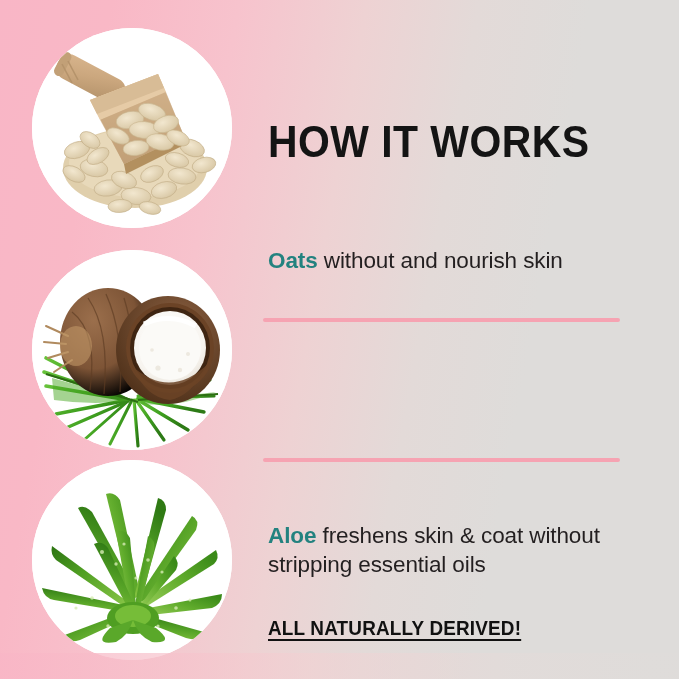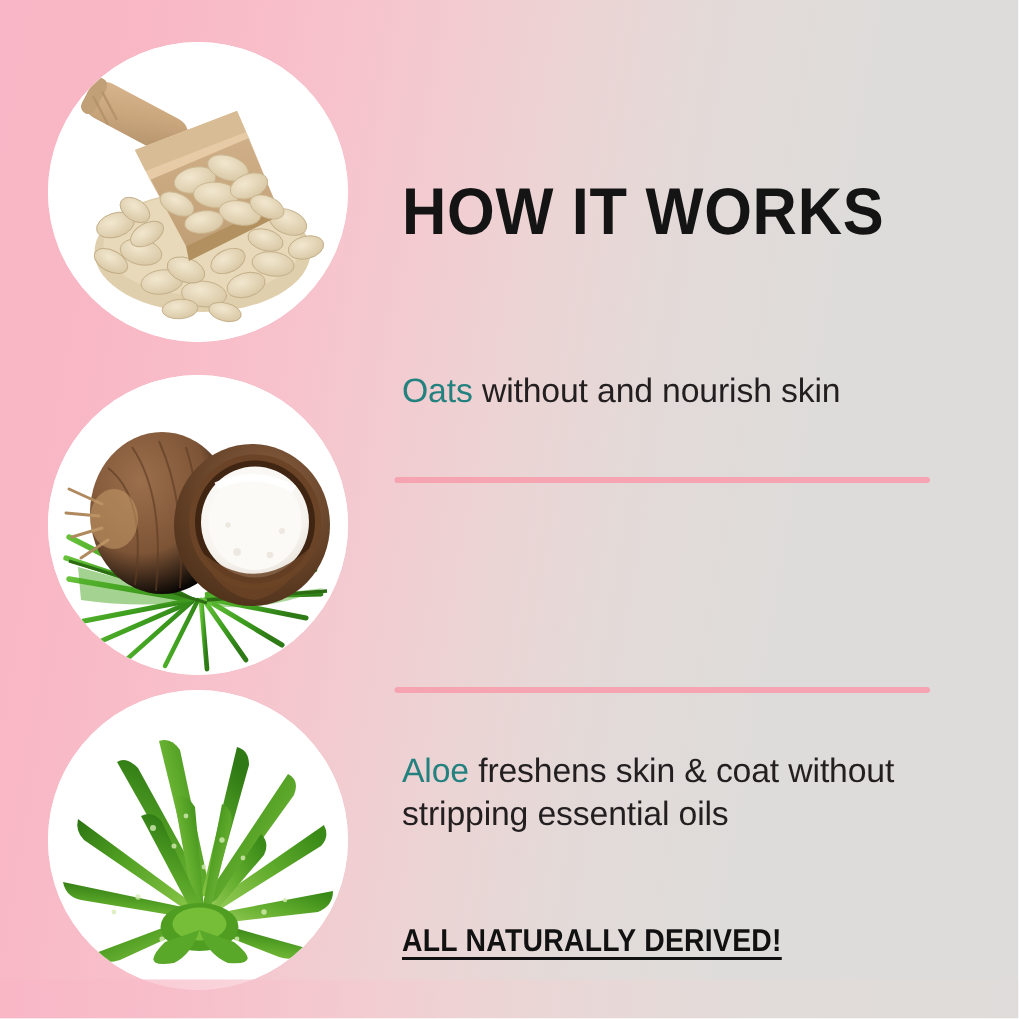--- a/index.html
+++ b/index.html
@@ -95,25 +95,25 @@
     position: absolute;
     left: 5px;
     width: 390px;
     font-size: 22.5px;
     color: #231f20;
     line-height: 1.3;
     letter-spacing: -0.1px;
   }
   .b1 { top: 222px; }
   .b2 { top: 352px; }
-  .b3 { top: 475px; }
+  .b3 { top: 497px; }
 
   .benefit .hl {
     color: #23827f;
-    font-weight: normal;
+    font-weight: bold;
   }
 
   .divider {
     position: absolute;
     left: 0px;
     width: 357px;
     height: 4px;
     border-radius: 2px;
     background: #f6a3b2;
   }

